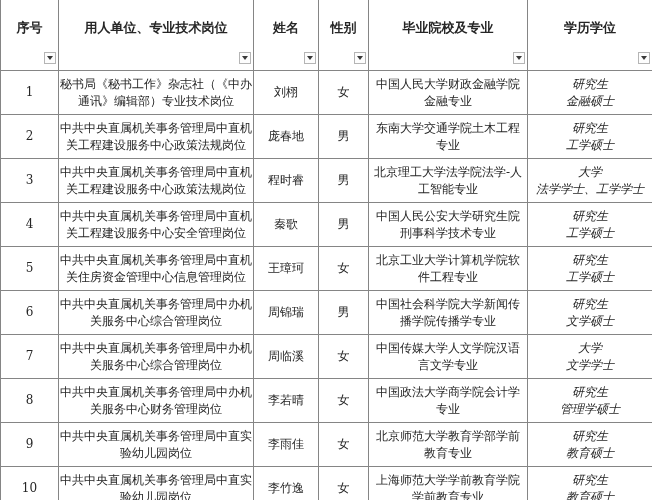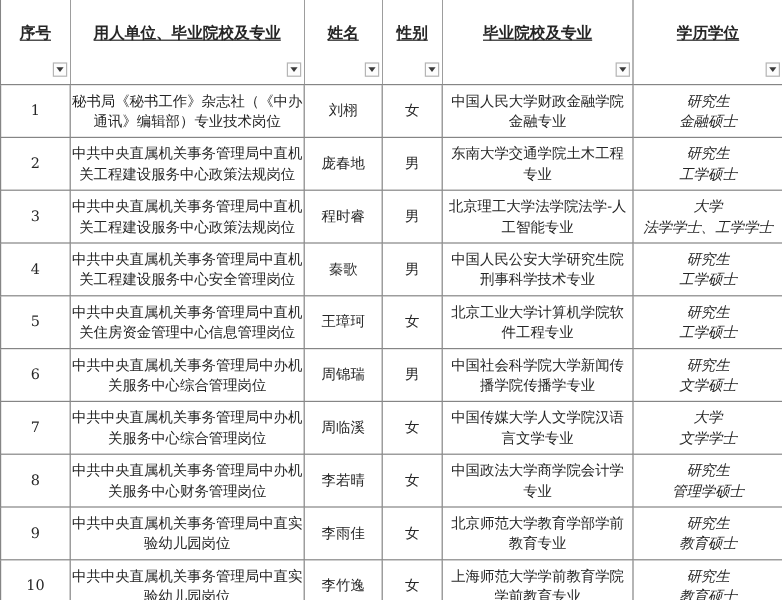--- a/index.html
+++ b/index.html
@@ -17,21 +17,21 @@
     font-family: "DejaVu Serif", "Liberation Serif", serif;
     color: #262626;
   }
   .grid th, .grid td {
     border: 1px solid #858585;
     text-align: center;
     vertical-align: middle;
     overflow: hidden;
   }
   
-  .grid thead th { border-top: none; text-decoration: underline; }
+  .grid thead th { border-top: none; }
   .grid thead th {
     height: 56px;
     font-size: 13px;
     font-weight: bold;
     position: relative;
     padding: 0 2px 14px 2px;
     background: #ffffff;
   }
   .grid tbody td {
     height: 43px;
@@ -79,21 +79,21 @@
   </colgroup>
   <thead>
     <tr>
       <th>
         <span>序号</span>
         <span class="filter-btn">
             <span class="tri"></span>
           </span>
       </th>
       <th>
-        <span>用人单位、毕业院校及专业</span>
+        <span>用人单位、专业技术岗位</span>
         <span class="filter-btn">
             <span class="tri"></span>
           </span>
       </th>
       <th>
         <span>姓名</span>
         <span class="filter-btn">
             <span class="tri"></span>
           </span>
       </th>

